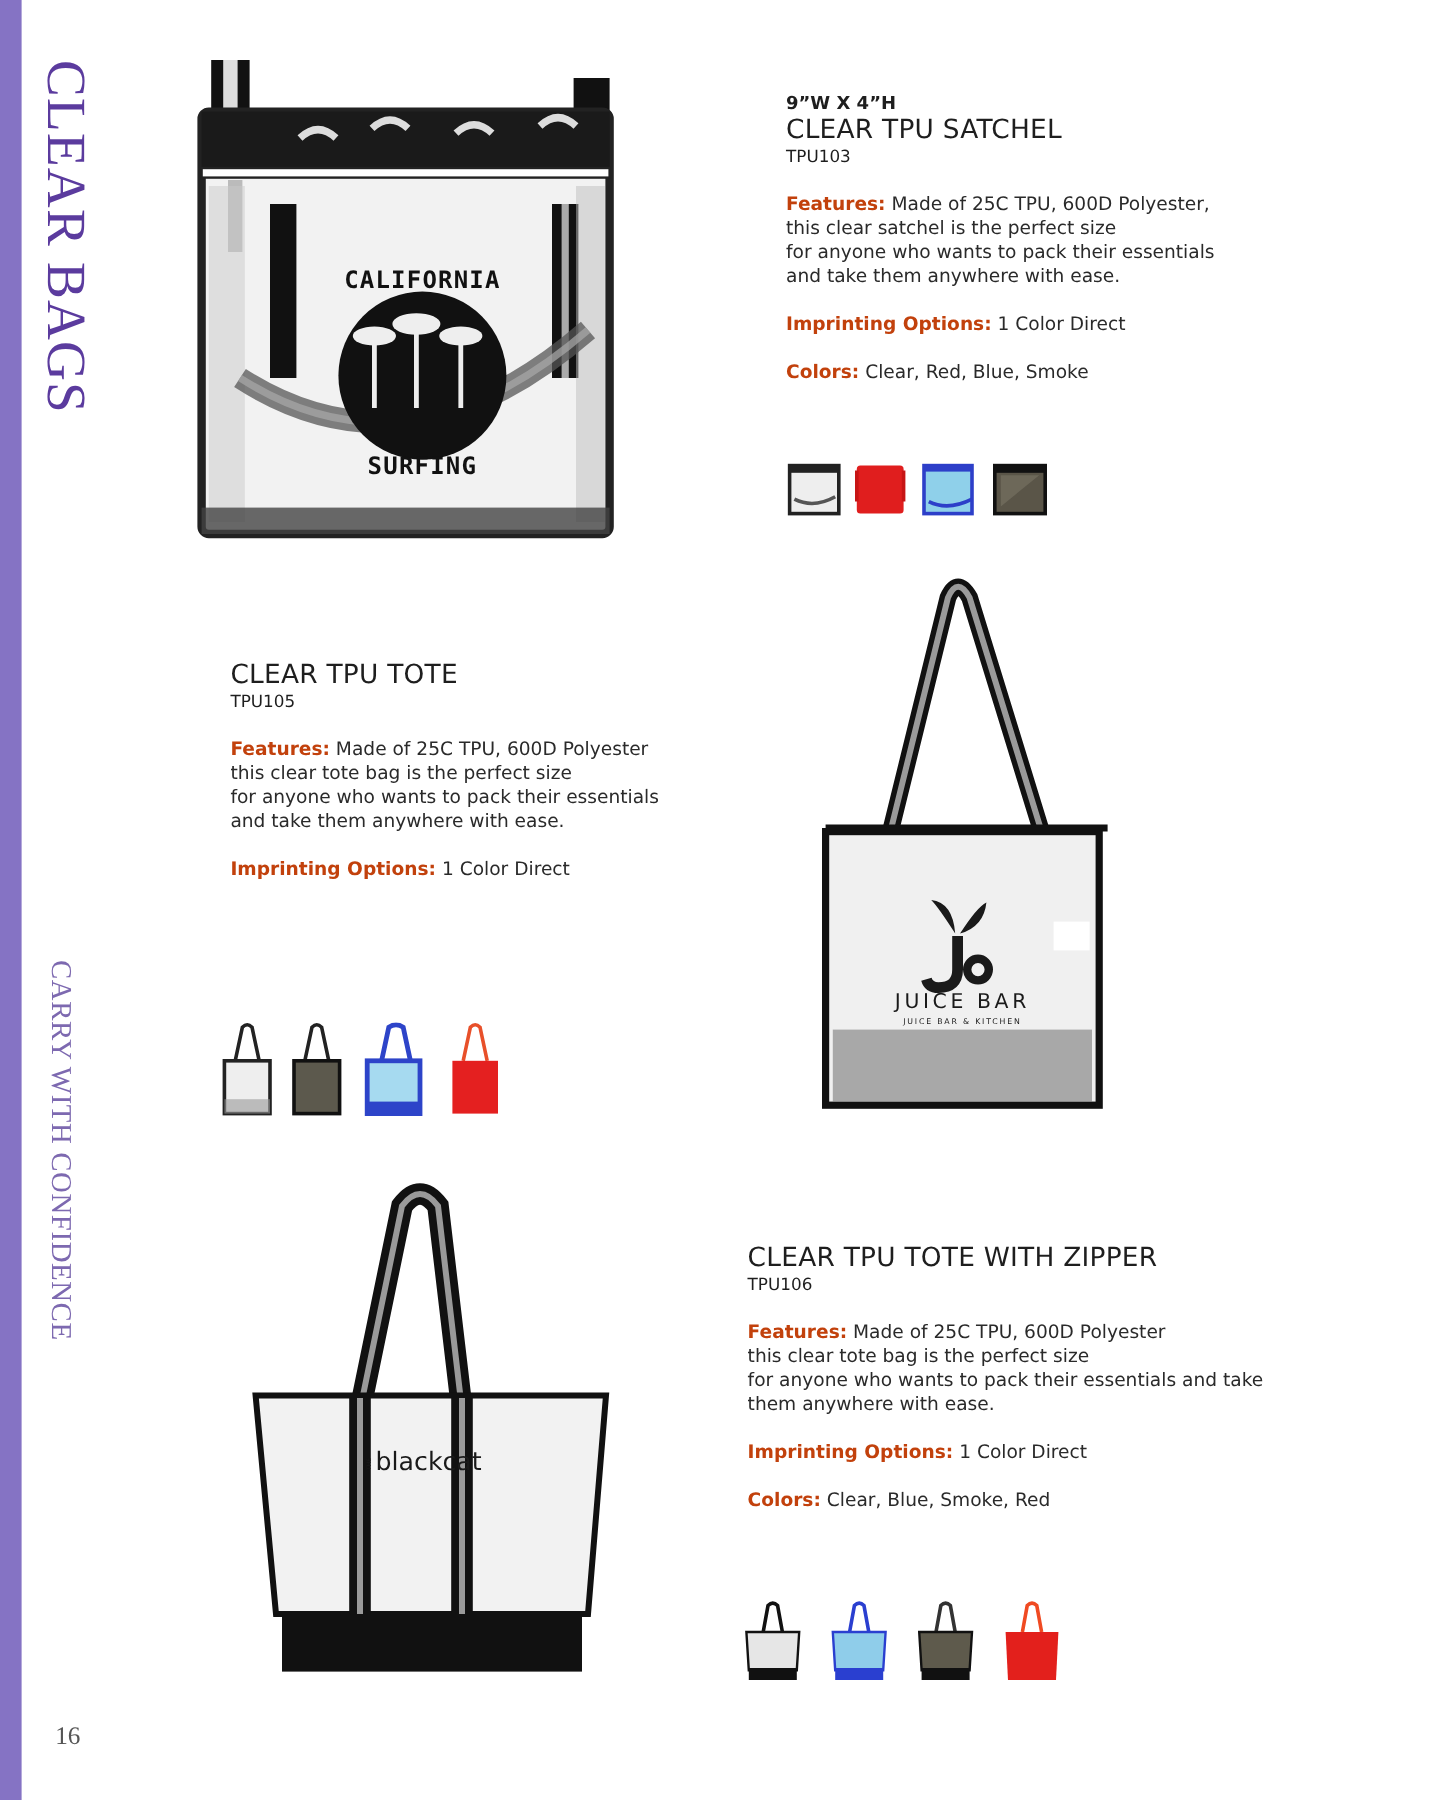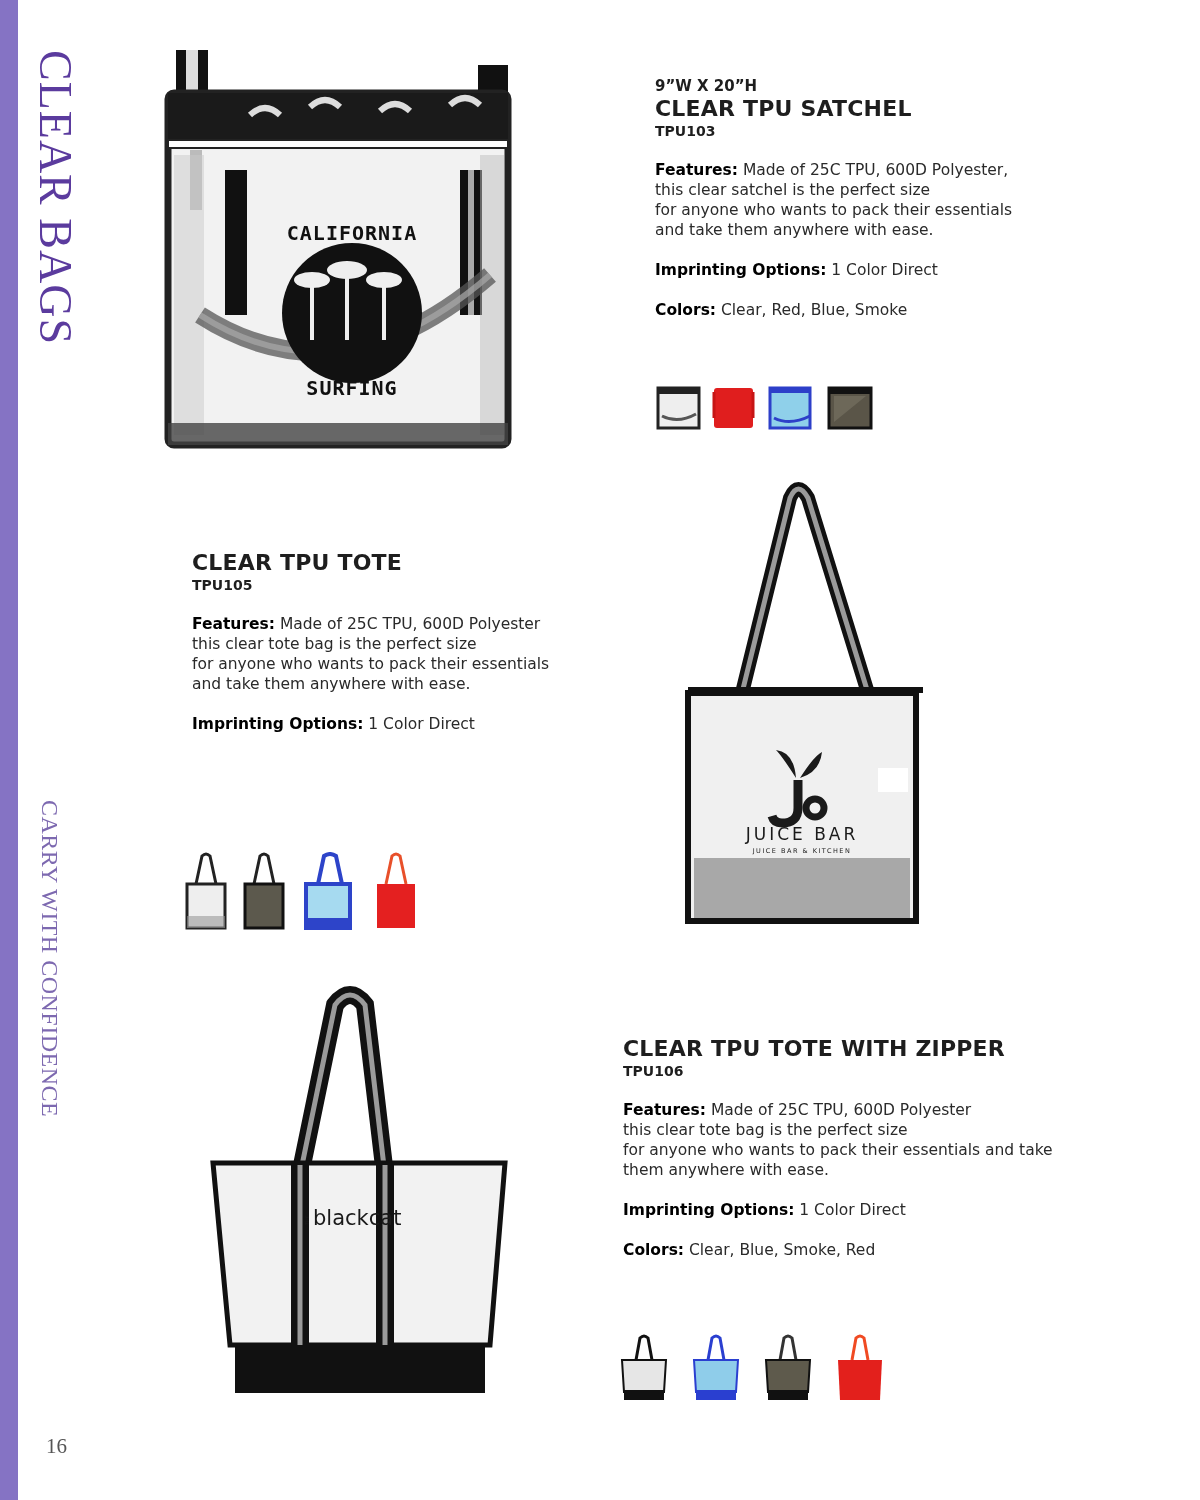--- a/index.html
+++ b/index.html
@@ -20,24 +20,24 @@
     writing-mode:vertical-rl;
     font-family:"Liberation Serif", serif;
     font-size:24px; letter-spacing:0.5px; color:#7d69b0; line-height:1;
   }
   .page-num {
     position:absolute; left:46px; top:1434px;
     font-family:"Liberation Serif", serif; font-size:21px; color:#555;
   }
   .product { position:absolute; }
   .dims { font-family:"DejaVu Sans", sans-serif; font-weight:bold; font-size:15px; color:#1e1e1e; margin:0; line-height:20px; }
-  .pname { font-weight:bold; font-size:22px; color:#1e1e1e; margin:0; line-height:26px; letter-spacing:0.2px; }
-  .sku { font-weight:bold; font-size:14px; color:#1e1e1e; margin:0 0 20px 0; line-height:18px; }
+  .pname { font-weight:normal; font-size:22px; color:#1e1e1e; margin:0; line-height:26px; letter-spacing:0.2px; }
+  .sku { font-weight:normal; font-size:14px; color:#1e1e1e; margin:0 0 20px 0; line-height:18px; }
   .para { font-size:15.5px; line-height:20px; color:#2a2a2a; margin:0 0 20px 0; white-space:pre-line; }
-  .para b { font-weight:bold; color:#000000;text-align:center; }
+  .para b { font-weight:bold; color:#c2410c;text-align:center; }
   .thumbs { position:absolute; display:flex; }
   .thumb { position:relative; }
   .hero { position:absolute; }
 </style>
 </head>
 <body>
 
 <div class="sidebar-bar"></div>
 <div class="vtitle">CLEAR BAGS</div>
 <div class="vsub">CARRY WITH CONFIDENCE</div>
@@ -79,21 +79,21 @@
       <ellipse cx="152" cy="235" rx="18" ry="8"></ellipse>
         <ellipse cx="187" cy="225" rx="20" ry="9"></ellipse>
         <ellipse cx="224" cy="235" rx="18" ry="8"></ellipse>
     </g>
     <text x="192" y="195" text-anchor="middle" font-family="DejaVu Sans Mono, monospace" font-weight="bold" font-size="20" fill="#111" letter-spacing="1" transform="rotate(0)">CALIFORNIA</text>
     <text x="192" y="350" text-anchor="middle" font-family="DejaVu Sans Mono, monospace" font-weight="bold" font-size="20" fill="#111" letter-spacing="1">SURFING</text>
   </svg>
 </div>
 
 <div class="product" style="left:655px; top:76px; width:420px;">
-  <p class="dims">9”W X 20”H</p>
+  <p class="dims">9”W X 4”H</p>
   <p class="pname">CLEAR TPU SATCHEL</p>
   <p class="sku">TPU103</p>
   <p class="para"><b>Features:</b><span> Made of 25C TPU, 600D Polyester,
 this clear satchel is the perfect size
 for anyone who wants to pack their essentials
 and take them anywhere with ease.</span></p>
   <p class="para"><b>Imprinting Options:</b><span>  1 Color Direct</span></p>
   <p class="para"><b>Colors:</b><span> Clear, Red, Blue, Smoke</span></p>
 </div>
 

